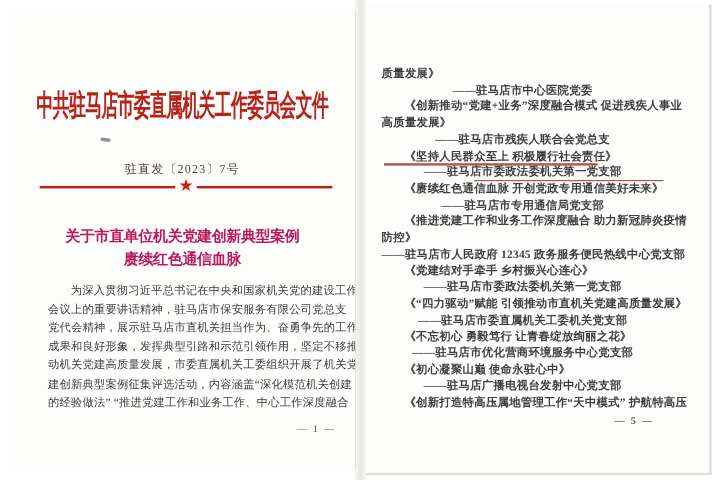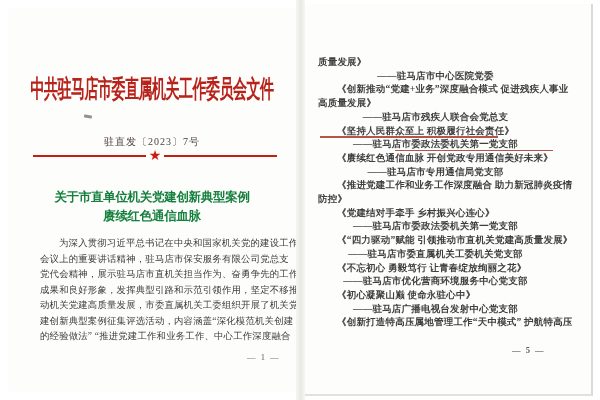--- a/index.html
+++ b/index.html
@@ -30,21 +30,21 @@
   }
   .red-rule{
     position:absolute;left:25px;top:141px;width:244px;height:14px;
     display:flex;align-items:center;
   }
   .red-rule .seg{flex:1;height:1.8px;background:#c01f12;}
   .red-rule .star{color:#ce1d10;font-size:14px;line-height:14px;margin:0 3px;}
   .doc-title{
     position:absolute;left:0;right:0;top:180px;text-align:center;
     font-weight:bold;font-size:12.5px;line-height:19px;letter-spacing:-0.3px;
-    color:#15803d;white-space:nowrap;
+    color:#be185d;white-space:nowrap;
   }
   .body-text{
     position:absolute;left:32px;top:228px;width:248px;
     font-size:9.4px;line-height:15.5px;letter-spacing:.2px;color:#3b3b3b;
   }
   .body-text div{white-space:nowrap;}
   .body-text .indent{text-indent:19px;}
   .pagenum{position:absolute;font-size:8.5px;letter-spacing:1.5px;color:#5a5a5a;white-space:nowrap;}
   #pagenum-left{right:16px;top:344px;}
 
@@ -107,20 +107,21 @@
     <div class="a">——驻马店市中心医院党委</div>
     <div class="t">《创新推动“党建+业务”深度融合模式 促进残疾人事业</div>
     <div class="c">高质量发展》</div>
     <div class="a">——驻马店市残疾人联合会党总支</div>
     <div class="t ul-title">《坚持人民群众至上 积极履行社会责任》</div>
     <div class="a ul-attr">——驻马店市委政法委机关第一党支部</div>
     <div class="t">《赓续红色通信血脉 开创党政专用通信美好未来》</div>
     <div class="a">——驻马店市专用通信局党支部</div>
     <div class="t">《推进党建工作和业务工作深度融合 助力新冠肺炎疫情</div>
     <div class="c">防控》</div>
+    <div class="a">——驻马店市人民政府 12345 政务服务便民热线中心党支部</div>
     <div class="t">《党建结对手牵手 乡村振兴心连心》</div>
     <div class="a">——驻马店市委政法委机关第一党支部</div>
     <div class="t">《“四力驱动”赋能 引领推动市直机关党建高质量发展》</div>
     <div class="a">——驻马店市委直属机关工委机关党支部</div>
     <div class="t">《不忘初心 勇毅笃行 让青春绽放绚丽之花》</div>
     <div class="a">——驻马店市优化营商环境服务中心党支部</div>
     <div class="t">《初心凝聚山巅 使命永驻心中》</div>
     <div class="a">——驻马店广播电视台发射中心党支部</div>
     <div class="t">《创新打造特高压属地管理工作“天中模式” 护航特高压</div>
   </div>

